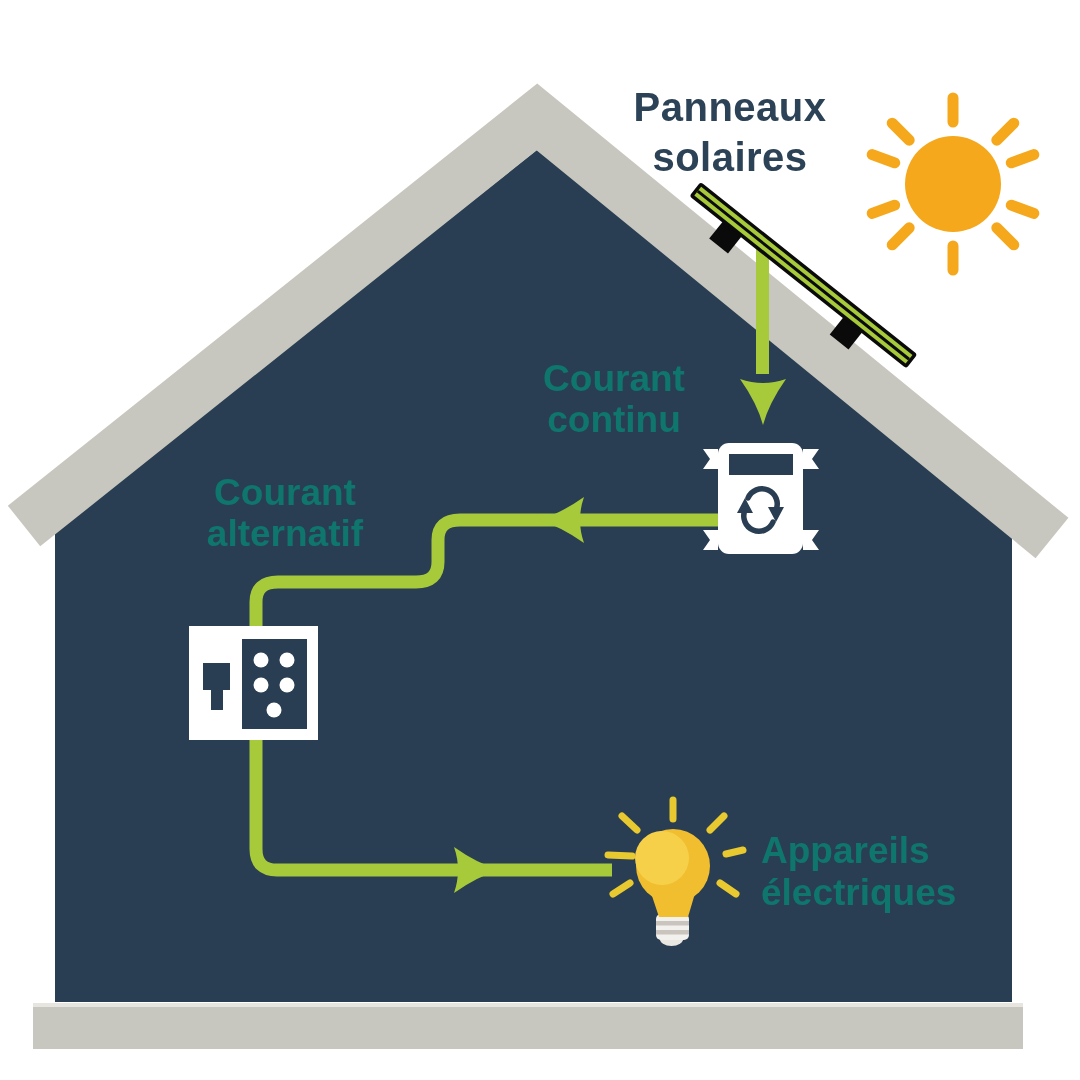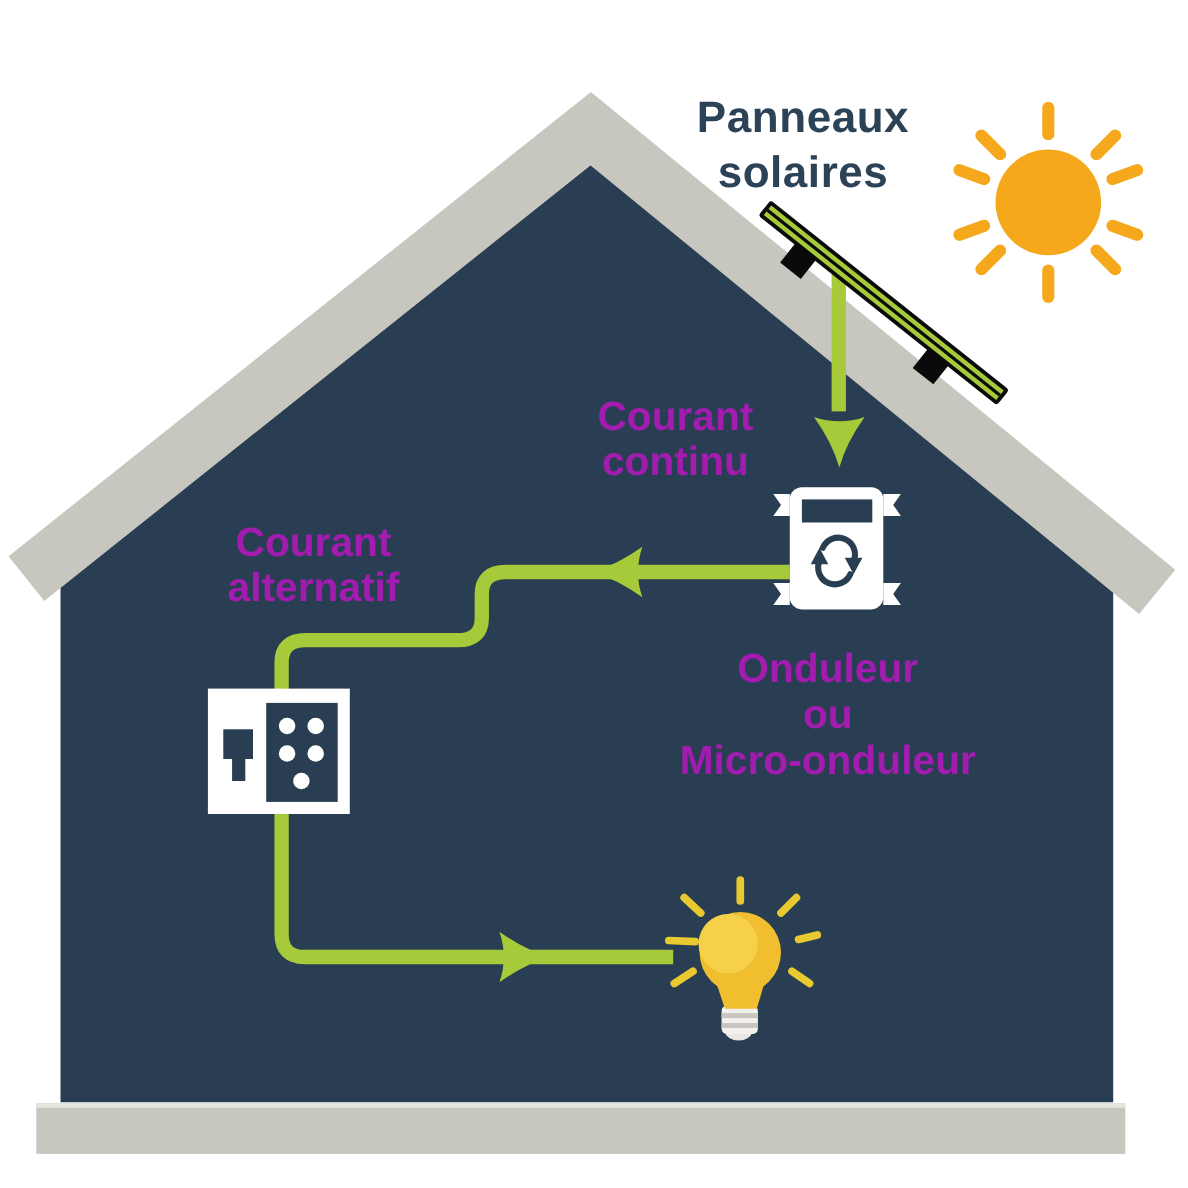--- a/index.html
+++ b/index.html
@@ -1,20 +1,20 @@
 <!DOCTYPE html>
 <html><head>
 <meta charset="utf-8">
 <style>
   html,body{margin:0;padding:0;background:#ffffff;}
   #canvas{position:relative;width:1080px;height:1080px;background:#ffffff;overflow:hidden;
           font-family:Liberation Sans, sans-serif;margin-top:32px;}
   #scene{position:absolute;left:0;top:0;width:1080px;height:1080px;}
   .label{position:absolute;font-weight:bold;white-space:pre-line;}
-  .label.white{color:#a21caf;}
+  .label.white{color:#0f766e;}
   .label.navy{color:#2C4257;}
   .center{text-align:center;}
   #solar-label{left:580px;top:50px;width:300px;font-size:40px;line-height:1.26;letter-spacing:.5px;}
   #dc-label{left:494px;top:327px;width:240px;font-size:37px;line-height:1.1;}
   #ac-label{left:145px;top:441px;width:280px;font-size:37px;line-height:1.1;}
   #inverter-label{left:570px;top:555px;width:365px;font-size:37px;line-height:1.13;}
   #board-label{left:334px;top:616px;font-size:37px;line-height:1.13;}
   #appliances-label{left:761px;top:798px;font-size:37px;line-height:1.13;}
 </style>
 </head>
@@ -121,18 +121,17 @@
 
   <div class="label navy center" id="solar-label">Panneaux
 solaires</div>
 
   <div class="label white center" id="dc-label">Courant
 continu</div>
 
   <div class="label white center" id="ac-label">Courant
 alternatif</div>
 
-  <div class="label white center" id="inverter-label">Onduleur
-ou
-Micro-onduleur</div>
 
 
+  <div class="label white" id="appliances-label">Appareils
+électriques</div>
 </div>
 
 </body></html>

